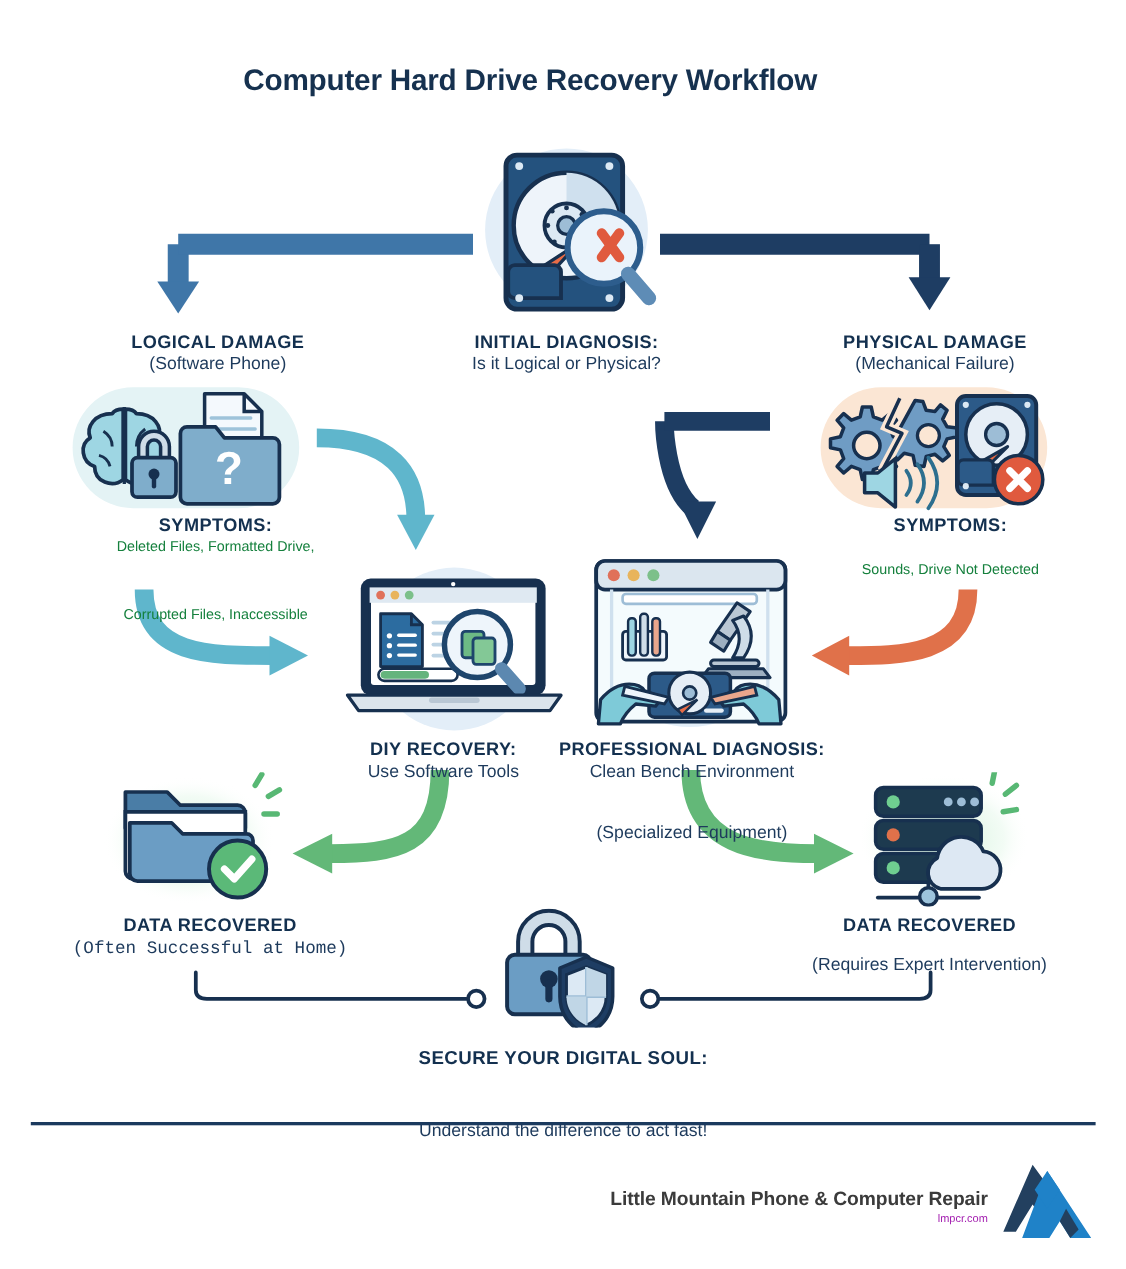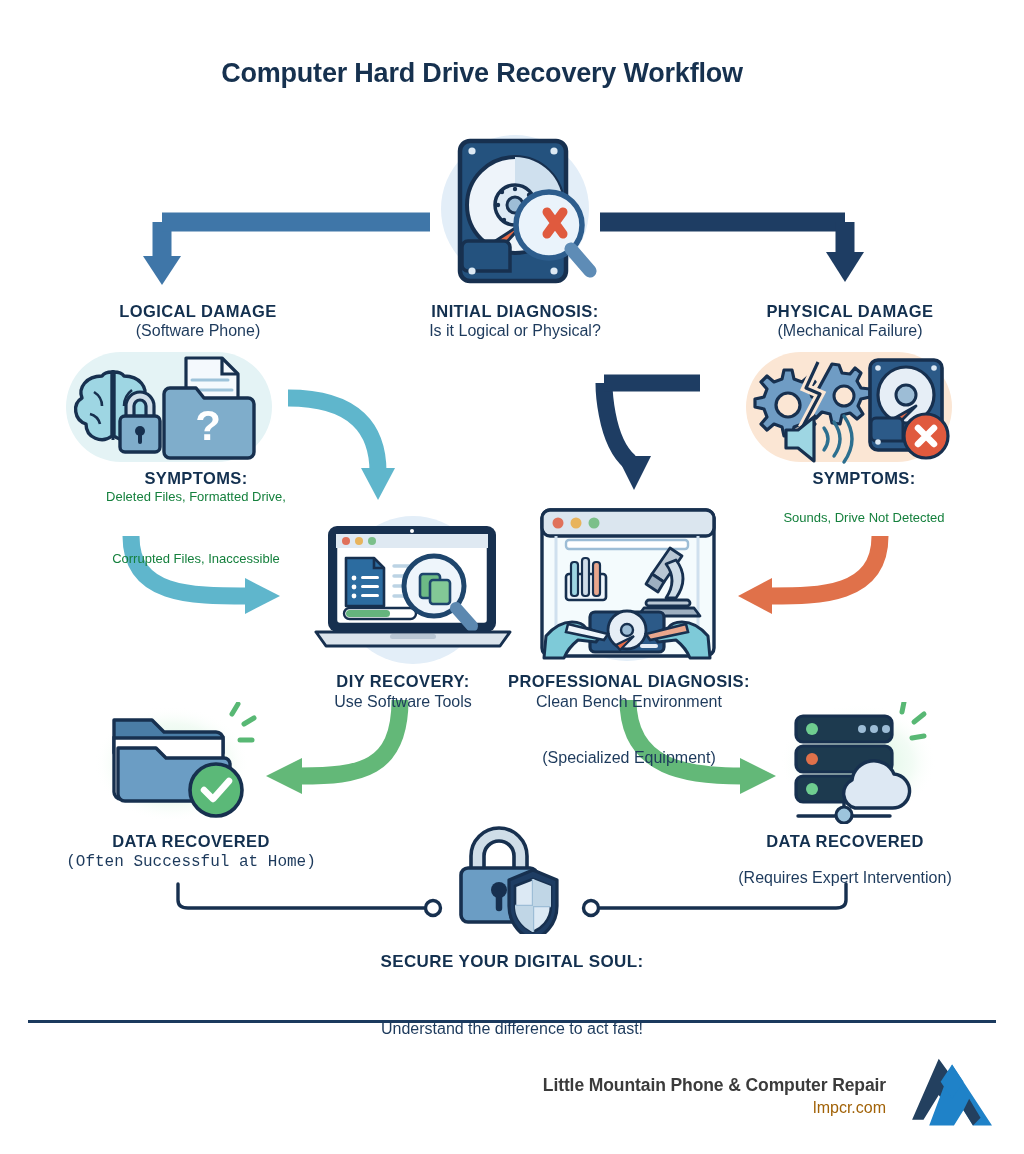--- a/index.html
+++ b/index.html
@@ -27,25 +27,25 @@
     text-align: center; font-size: 27px; font-weight: bold;
     color: #16314f; letter-spacing: -0.2px;
   }
 
   .footer-rule {
     position: absolute; left: 28px; top: 1020px; width: 968px; height: 3px;
     background: #1b3a5e;
   }
   .footer-wrap {
     position: absolute; right: 28px; top: 1055px;
-    display: flex; align-items: center; gap: 24px;
+    display: flex; align-items: center; gap: 12px;
   }
   .footer-text { text-align: right; }
   .footer-name { font-size: 17.5px; font-weight: bold; color: #3b3b3b; letter-spacing: -0.1px; }
-  .footer-url { font-size: 16px; color: #a16207; margin-top: 3px; }
+  .footer-url { font-size: 10px; color: #a21caf; margin-top: 3px; }
 
   .icon-box { position: absolute; }
 </style>
 </head>
 <body>
 
 <div class="canvas">
 
   <div id="page-title">Computer Hard Drive Recovery Workflow</div>
 

